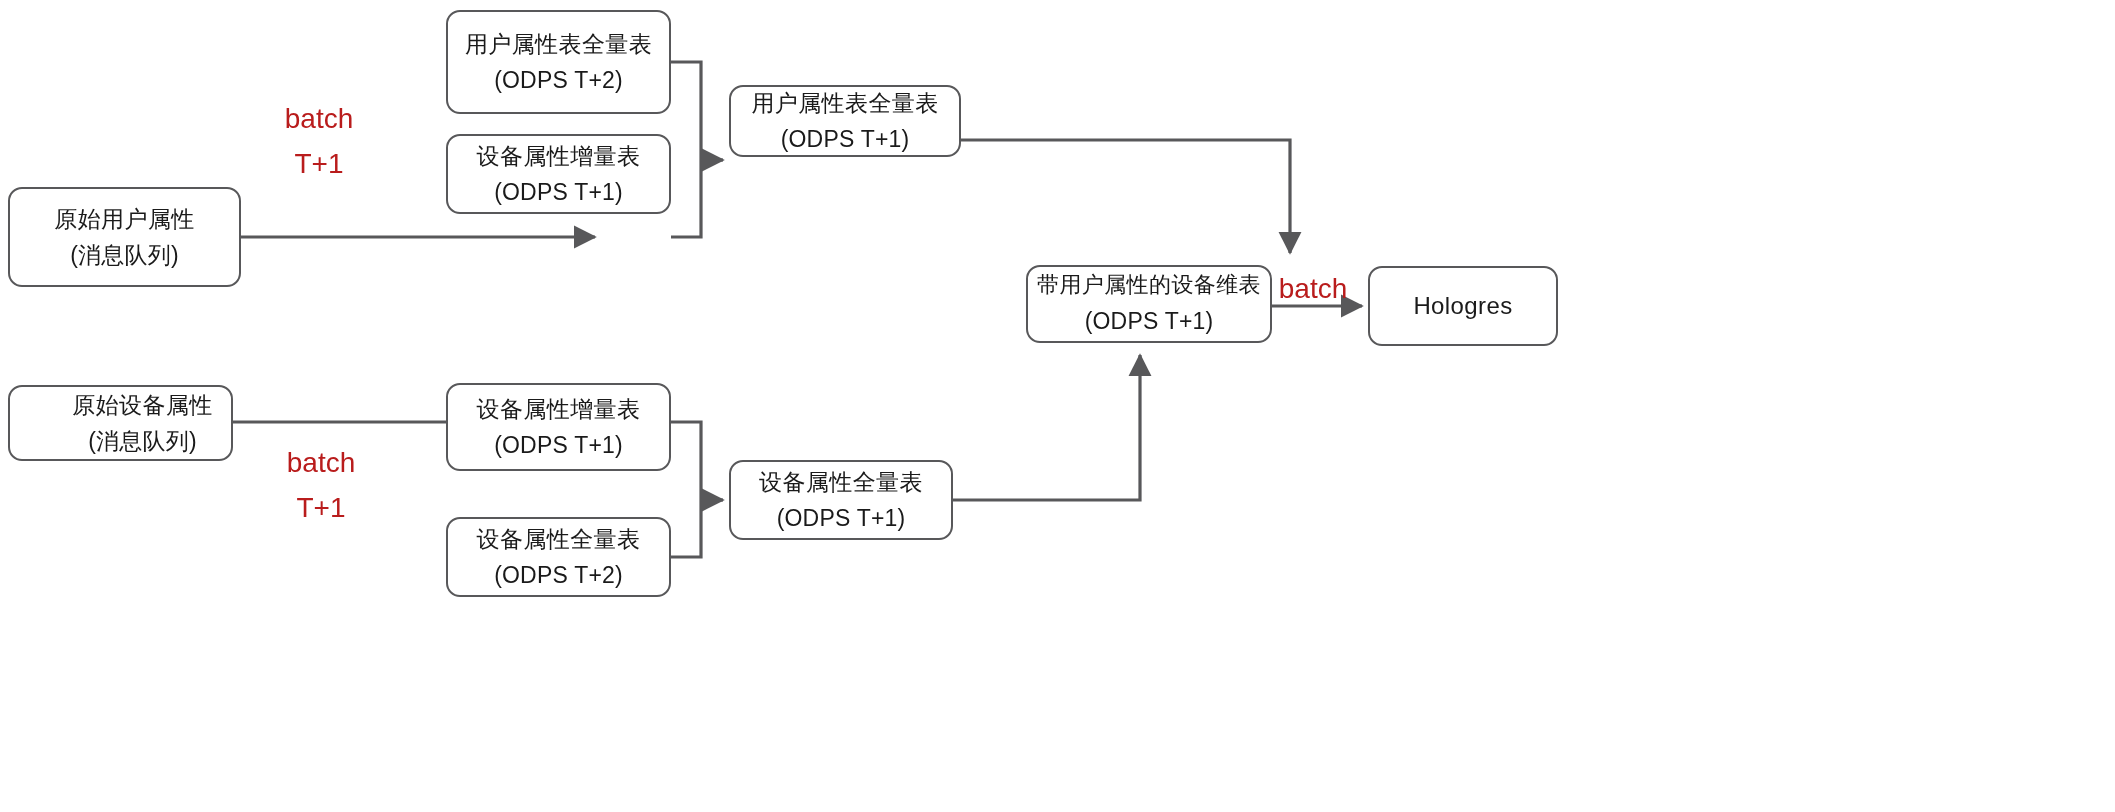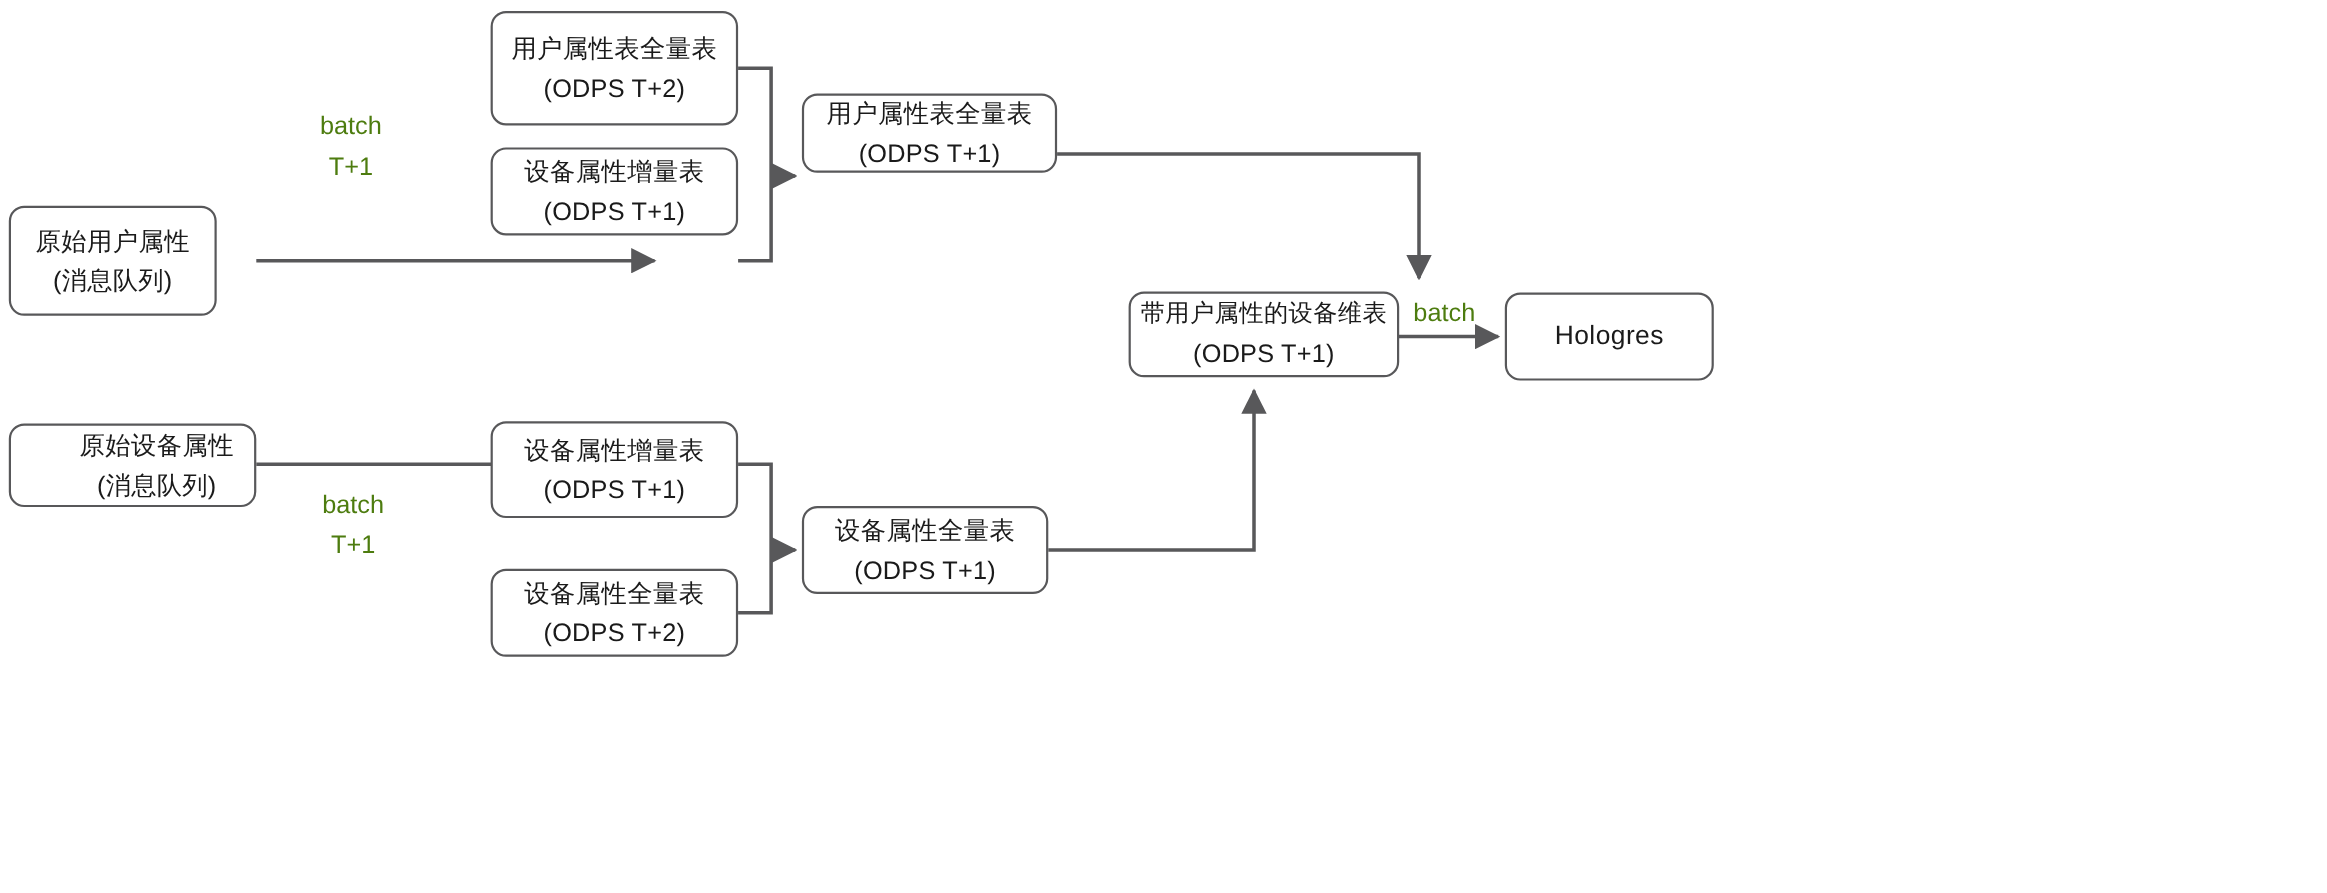--- a/index.html
+++ b/index.html
@@ -49,22 +49,22 @@
   .node .line2 {
     font-size: 23px;
     letter-spacing: 0.2px;
     white-space: nowrap;
   }
   .node.single .line1 {
     font-size: 24px;
   }
   .edge-label {
     position: absolute;
-    font-size: 23px;
-    color: #4d7c0f;
+    font-size: 28px;
+    color: #b91c1c;
     text-align: center;
     white-space: nowrap;
     line-height: 1.62;
     z-index: 3;
   }
   .edge-label .l2 { display: block; }
 </style>
 </head>
 <body>
 
@@ -95,21 +95,21 @@
       <path d="M 671 557 L 701 557 L 701 500"></path>
 
       <path d="M 701 500 L 723 500" marker-end="url(#arrow)"></path>
 
       <path d="M 953 500 L 1140 500 L 1140 355" marker-end="url(#arrow)"></path>
 
       <path d="M 1249 306 L 1362 306" marker-end="url(#arrow)"></path>
     </g>
   </svg>
 
-  <div class="node" style="left:8px; top:187px; width:189px; height:100px;align-items:center;">
+  <div class="node" style="left:8px; top:187px; width:233px; height:100px;align-items:center;">
     <span class="line1">原始用户属性</span>
     <span class="line2">(消息队列)</span>
   </div>
 
   <div class="node" style="left:446px; top:10px; width:225px; height:104px;">
     <span class="line1">用户属性表全量表</span>
     <span class="line2">(ODPS T+2)</span>
   </div>
 
   <div class="node" style="left:446px; top:134px; width:225px; height:80px;">

